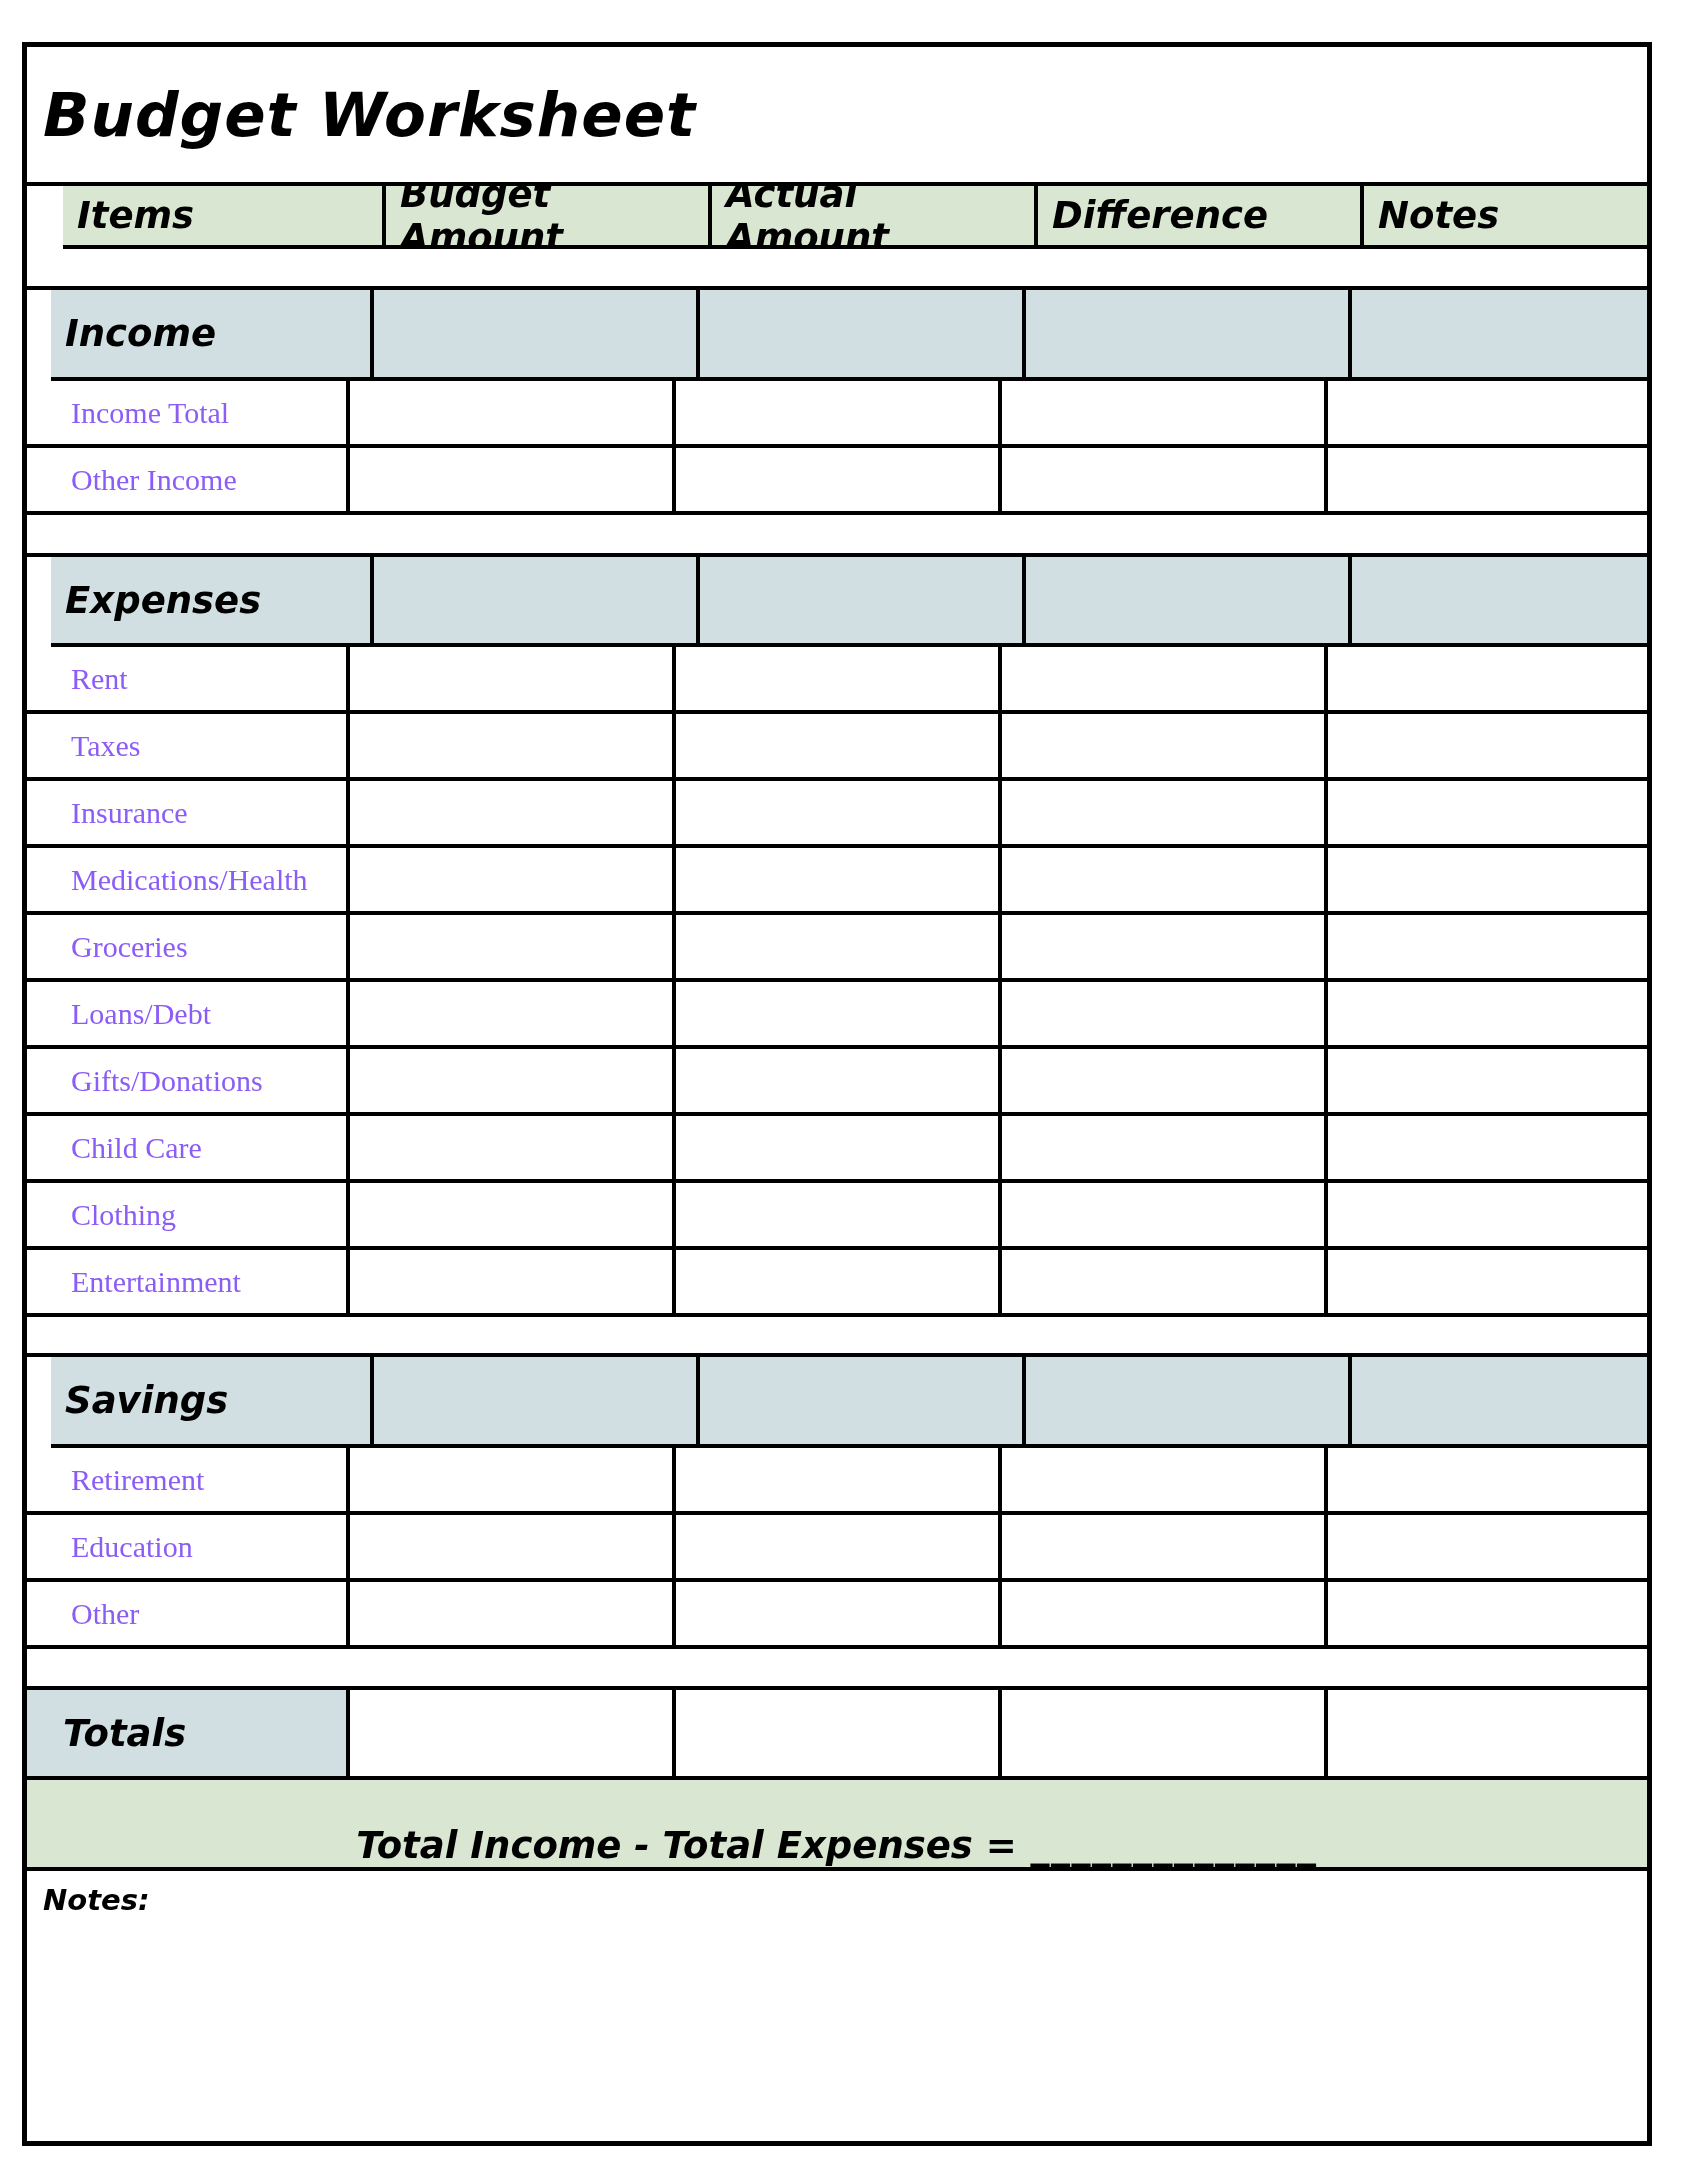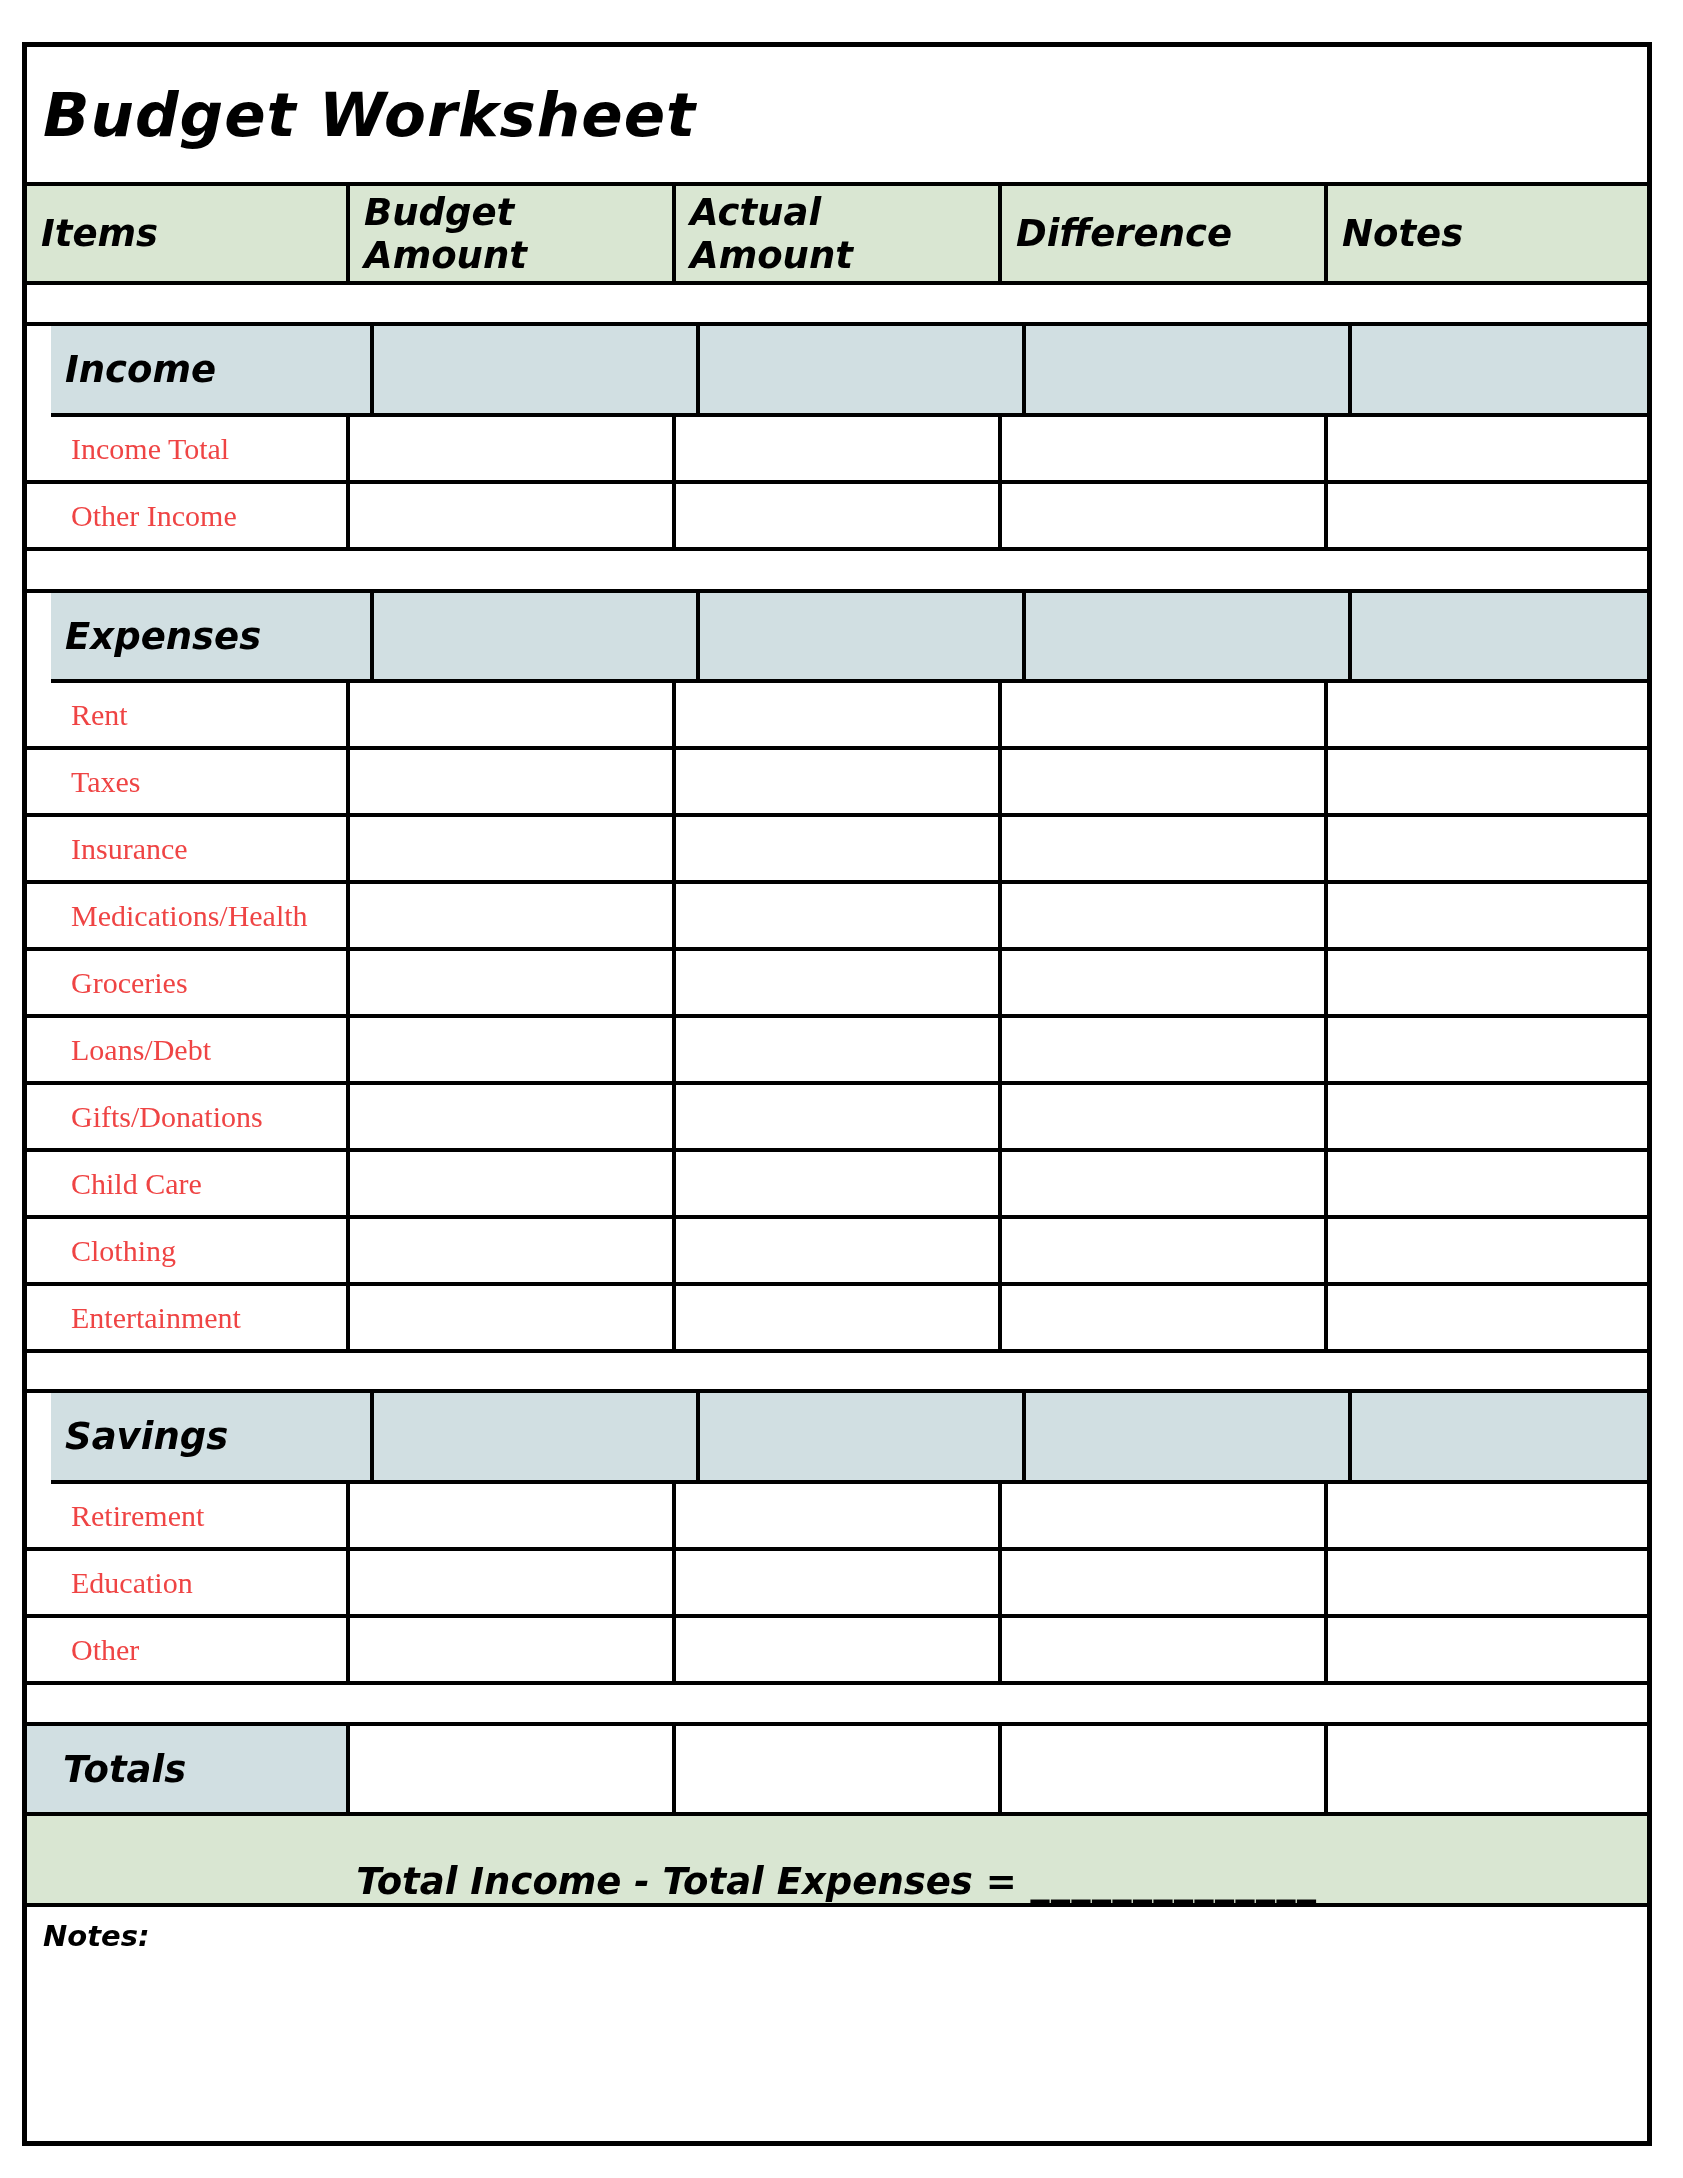--- a/index.html
+++ b/index.html
@@ -40,39 +40,39 @@
 
   .title-band {
     height: 139px;
     display: flex;
     align-items: center;
     padding-left: 16px;
     background: #fff;
   }
   .title-text { font-size: 61px; letter-spacing: 1px; }
 
-  .colhead { height: 99px; background: #d9e6d2; }
+  .colhead { height: 63px; background: #d9e6d2; margin-left: 36px; }
   .colhead .cell { font-size: 37px; }
 
   .spacer { background: #fff; }
   .sp-a { height: 41px; }
   .sp-b { height: 42px; }
   .sp-c { height: 40px; }
   .sp-d { height: 41px; }
 
   .section-row { height: 91px; background: #d1dfe2; margin-left: 24px; }
   .section-row.exp { height: 90px; }
   .section-label { font-size: 37px; }
 
   .item-row { height: 67px; background: #fff; }
   .item-label {
     font-family: "Liberation Serif", serif;
     font-size: 30px;
     font-weight: 400;
-    color: #ef4444;
+    color: #8b5cf6;
     padding-left: 44px;
   }
 
   .totals-row { height: 90px; background: #fff; }
   .totals-row .tcell { background: #d1dfe2; padding-left: 36px; }
 
   .summary-band {
     height: 91px;
     background: #d9e6d2;
     display: flex;

